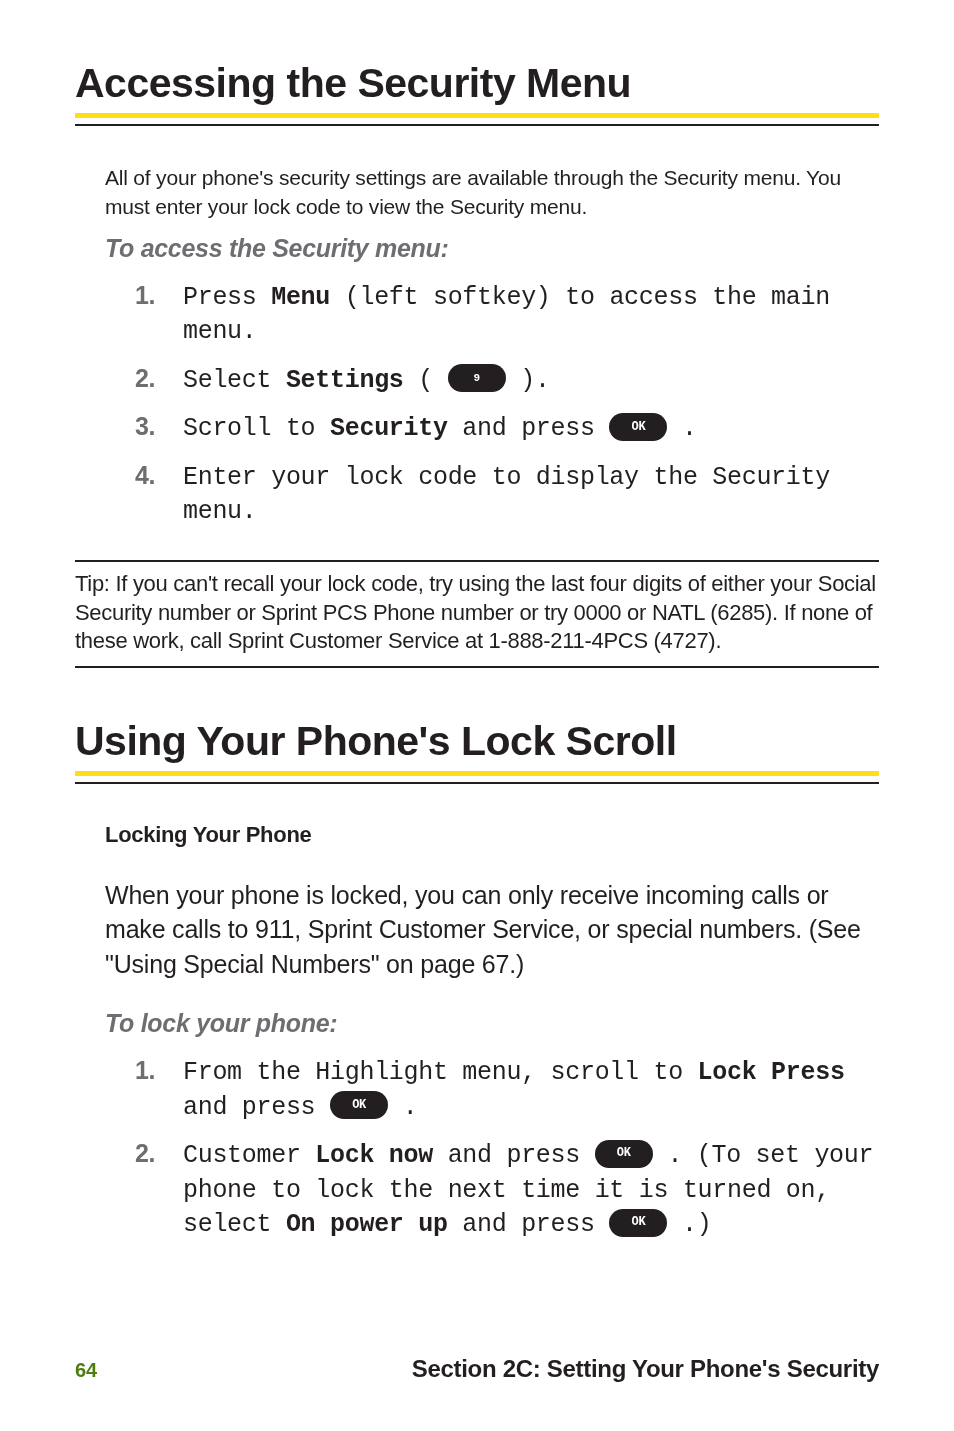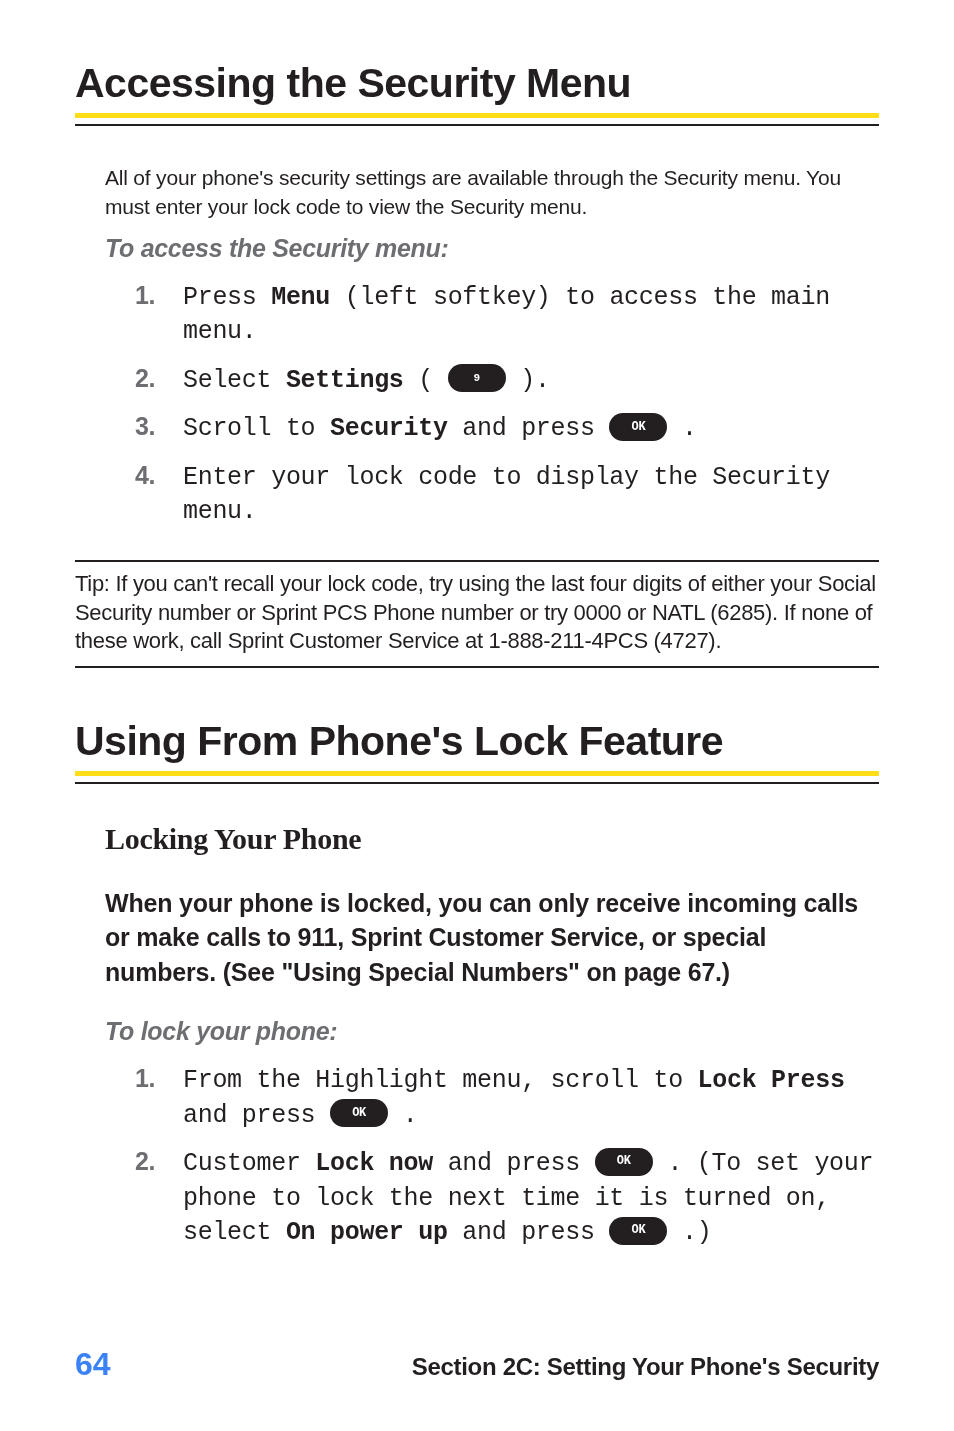--- a/index.html
+++ b/index.html
@@ -104,48 +104,46 @@
       line-height: 1.3;
       letter-spacing: -0.3px;
     }
     .tip-label {
       font-weight: normal;
     }
     .second-section {
       margin-top: 0;
     }
     .h2 {
-      font-size: 30px;
+      font-size: 22px;
       font-weight: bold;
       margin-left: 30px;
       margin-bottom: 30px;
       letter-spacing: -0.3px;
-      font-family: Liberation Serif, serif;
     }
     .body-para {
       font-size: 25px;
       line-height: 1.38;
       margin-left: 30px;
       margin-bottom: 28px;
       letter-spacing: -0.2px;
-      font-weight: bold;
     }
     .footer {
       position: absolute;
       bottom: 48px;
       left: 75px;
       right: 75px;
       display: flex;
       justify-content: space-between;
       align-items: baseline;
     }
     .page-num {
-      font-size: 32px;
-      font-weight: bold;
-      color: #3b82f6;
+      font-size: 20px;
+      font-weight: bold;
+      color: #4d7c0f;
     }
     .footer-text {
       font-size: 24px;
       font-weight: bold;
       color: #231f20;
       letter-spacing: -0.3px;
     }
   </style>
 </head>
 <body>
@@ -181,21 +179,21 @@
     <span class="list-num">4.</span>
     <span class="list-text">Enter your lock code to display the Security menu.</span>
   </div>
 </div>
 
 <div class="tip-box">
   <span class="tip-label">Tip: </span><span>If you can't recall your lock code, try using the last four digits of either your Social Security number or Sprint PCS Phone number or try 0000 or NATL (6285). If none of these work, call Sprint Customer Service at 1-888-211-4PCS (4727).</span>
 </div>
 
 <div class="second-section">
-  <div class="h1">Using From Phone's Lock Feature</div>
+  <div class="h1">Using Your Phone's Lock Scroll</div>
   <div class="yellow-rule"></div>
   <div class="black-rule"></div>
 
   <div class="h2">Locking Your Phone</div>
 
   <p class="body-para">When your phone is locked, you can only receive incoming calls or make calls to 911, Sprint Customer Service, or special numbers. (See "Using Special Numbers" on page 67.)</p>
 
   <p class="subhead">To lock your phone:</p>
 
   <div class="list">

